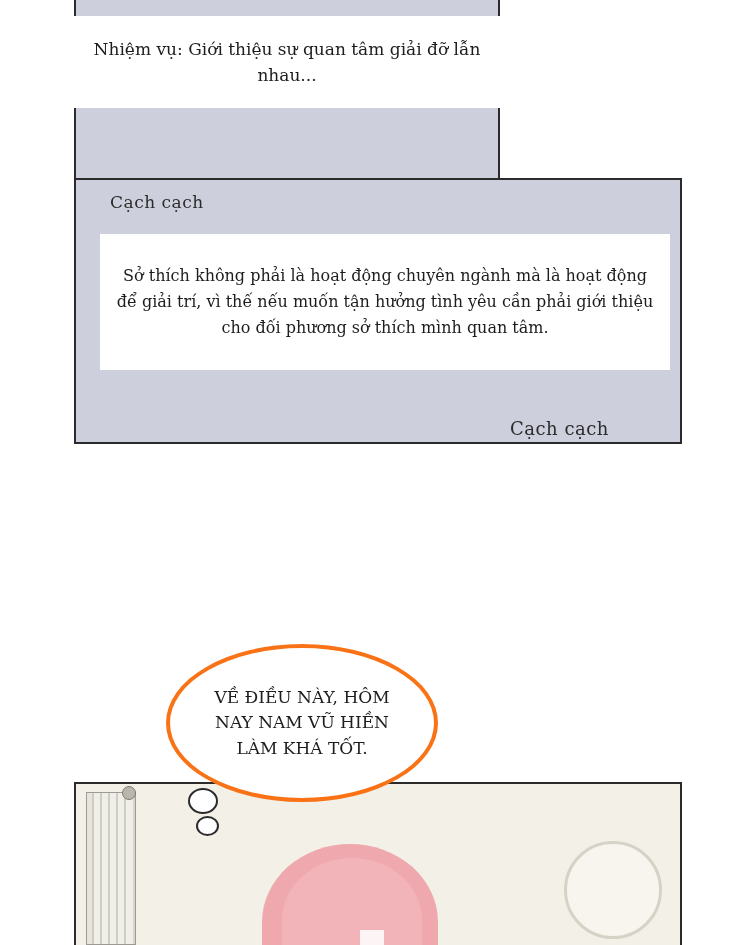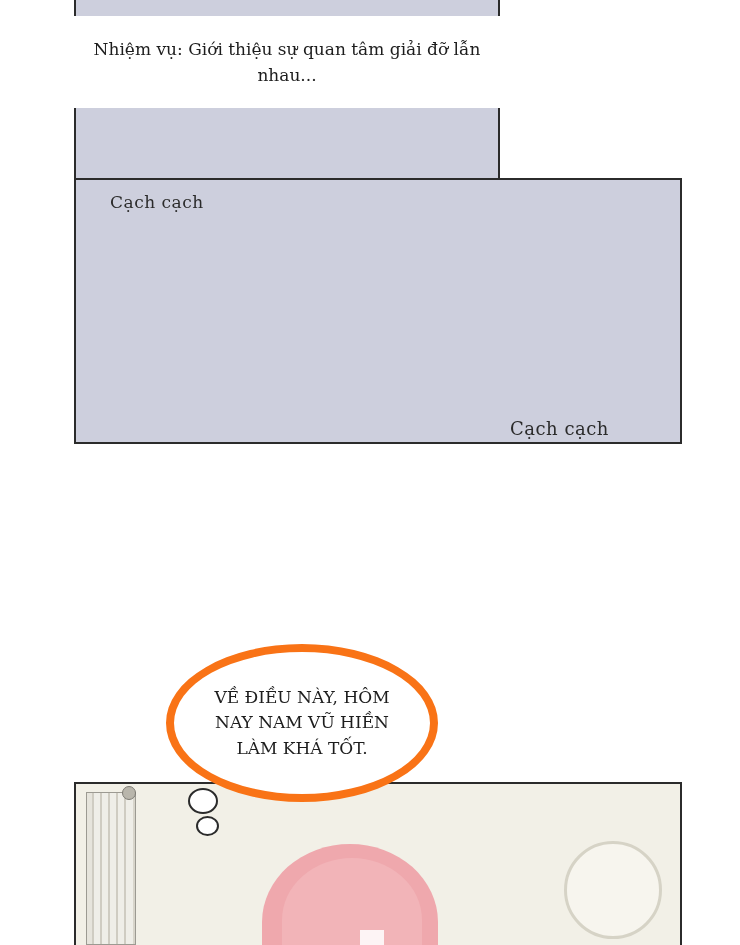--- a/index.html
+++ b/index.html
@@ -187,21 +187,21 @@
   }
 
   
   .balloon {
     position: absolute;
     left: 166px;
     top: 644px;
     width: 272px;
     height: 158px;
     background: #ffffff;
-    border: 8px solid #f97316;
+    border: 4px solid #f97316;
     border-radius: 50% / 50%;
     display: flex;
     align-items: center;
     justify-content: center;
     text-align: center;
     box-sizing: border-box;
     z-index: 5;
   }
   .balloon .txt {
     font-size: 17px;
@@ -237,20 +237,23 @@
 
 <div class="stage">
 
   <div class="panel-top"></div>
   <div class="narration-white">
     <div class="txt">Nhiệm vụ: Giới thiệu sự quan tâm giải đỡ lẫn nhau...</div>
   </div>
 
   <div class="panel-second"></div>
   <div class="sfx-left">Cạch cạch</div>
+  <div class="narration-white2">
+    <div class="txt">Sở thích không phải là hoạt động chuyên ngành mà là hoạt động để giải trí, vì thế nếu muốn tận hưởng tình yêu cần phải giới thiệu cho đối phương sở thích mình quan tâm.</div>
+  </div>
   <div class="sfx-right">Cạch cạch</div>
 
   <div class="panel-bottom">
     <div class="radiator"></div>
     <div class="radiator-knob"></div>
     <div class="wall-circle"></div>
     <div class="head"></div>
     <div class="head-shade"></div>
     <div class="hair-strand"></div>
   </div>

